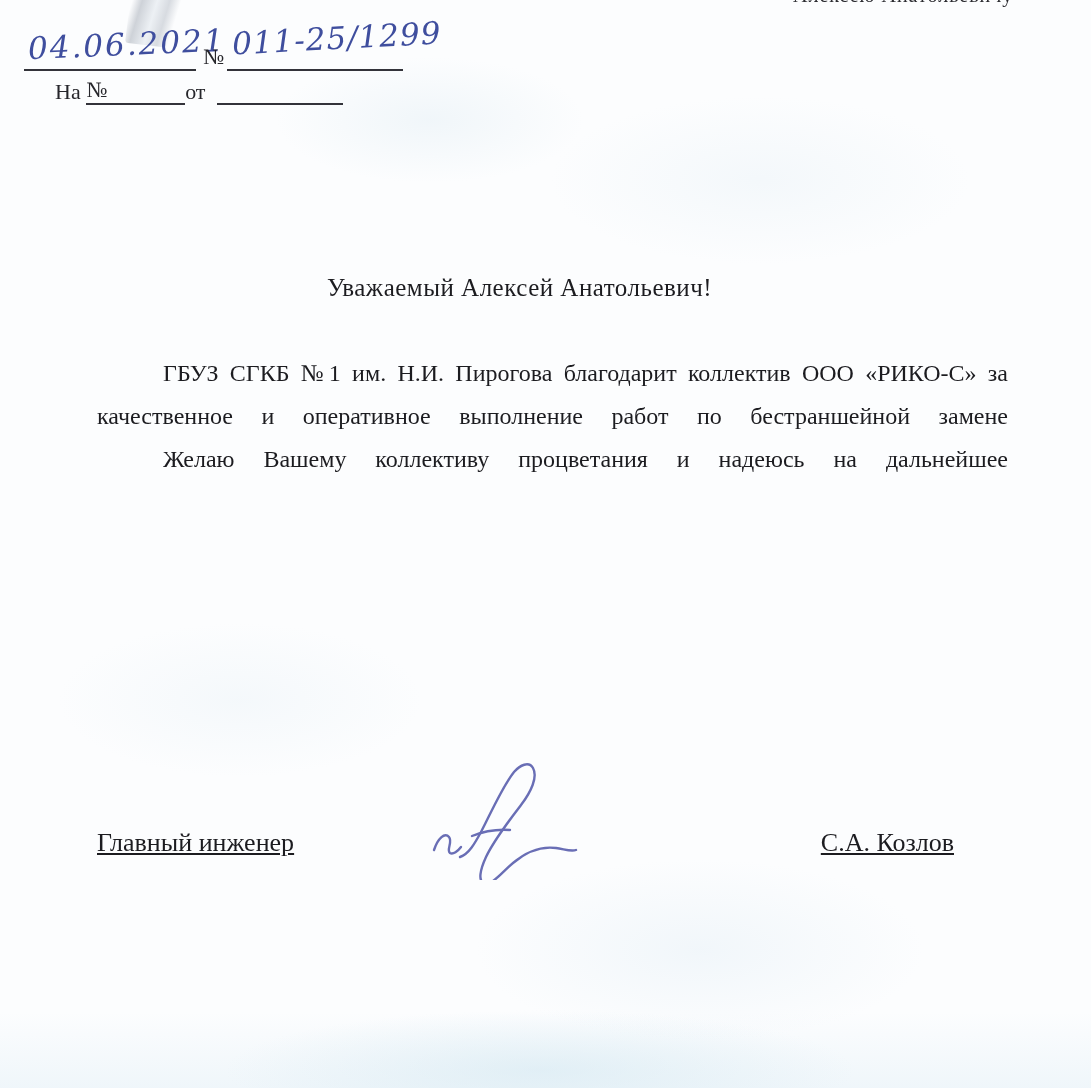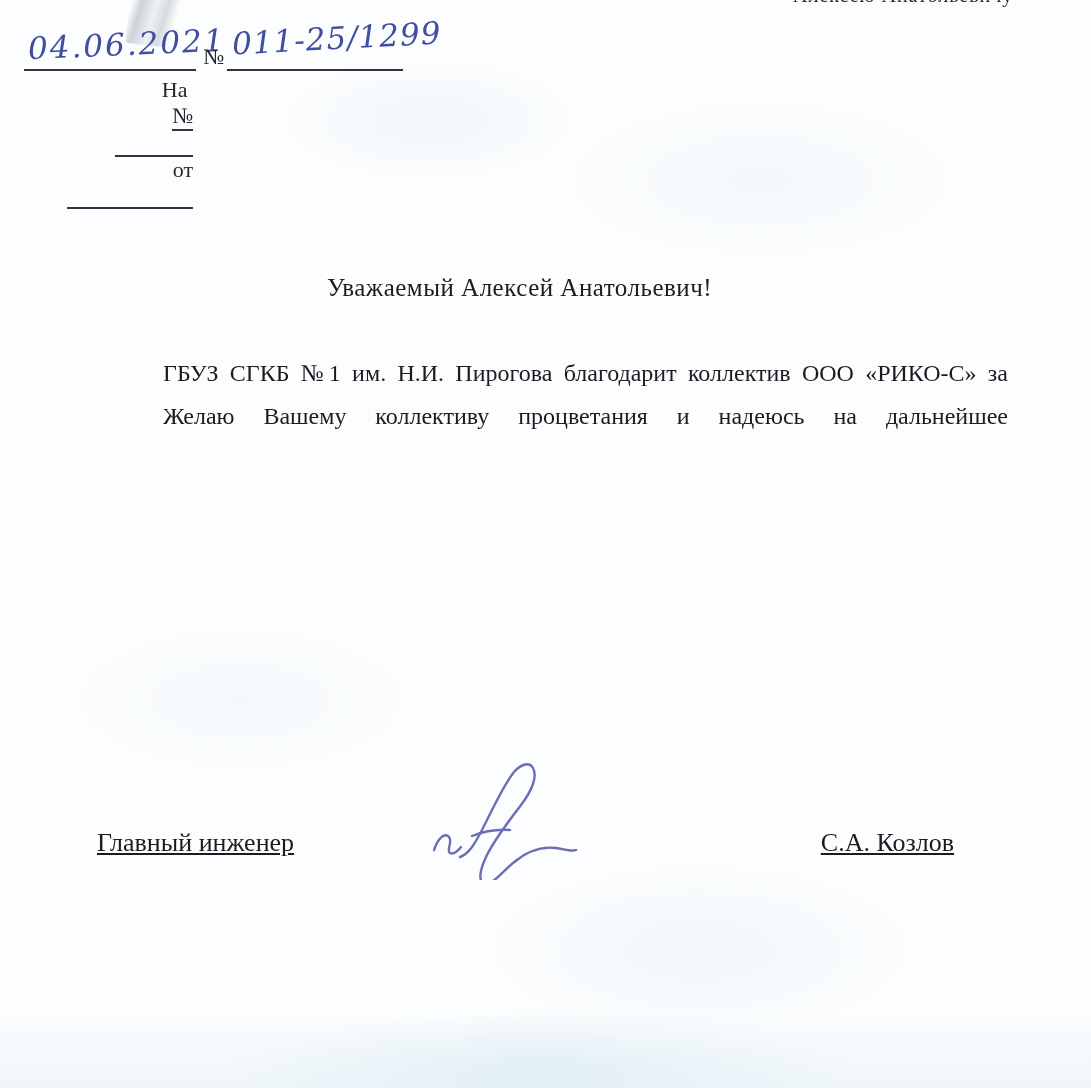--- a/index.html
+++ b/index.html
@@ -102,21 +102,20 @@
   
   .ref-row {
     position: absolute;
     left: 55px;
     top: 77px;
     font-size: 22px;
     color: #26262b;
     display: flex;
     align-items: flex-end;
     white-space: pre;
-    flex-direction: column;
   }
   .ref-row .u { border-bottom: 2px solid #33333a; }
   .ref-blank-1 { display: inline-block; width: 78px;  height: 24px; }
   .ref-blank-2 { display: inline-block; width: 126px; height: 24px; margin-left: 12px; }
 
   
   .greeting {
     position: absolute;
     left: 0;
     top: 274px;
@@ -195,20 +194,21 @@
     <span class="u">№</span>
     <span class="u ref-blank-1"></span>
     <span>от</span>
     <span class="u ref-blank-2"></span>
   </div>
 
   <div class="greeting">Уважаемый Алексей Анатольевич!</div>
 
   <div class="body-text">
     <div class="line justify indent">ГБУЗ СГКБ №1 им. Н.И. Пирогова благодарит коллектив ООО «РИКО-С» за</div>
+    <div class="line justify">качественное и оперативное выполнение работ по бестраншейной замене</div>
     <div class="line justify indent">Желаю Вашему коллективу процветания и надеюсь на дальнейшее</div>
   </div>
 
   <svg class="signature-svg" viewBox="0 0 180 122">
     <g fill="none" stroke="#5a5fae" stroke-width="2.4" stroke-linecap="round" opacity="0.9">
       <path d="M14,92 c4,-12 11,-18 15,-13 c4,5 -3,13 1,16 c3,2 8,-2 11,-6"></path>
       <path d="M40,99 c9,-3 15,-14 21,-25 c9,-17 21,-45 33,-60 c6,-7 15,-11 19,-4 c5,9 -2,24 -12,37 c-13,17 -27,35 -35,52 c-6,13 -8,24 -2,26 c8,3 18,-11 29,-20 c13,-11 28,-17 43,-15 c8,1 15,4 20,2"></path>
       <path d="M52,78 c10,-4 24,-7 38,-6"></path>
     </g>
   </svg>

